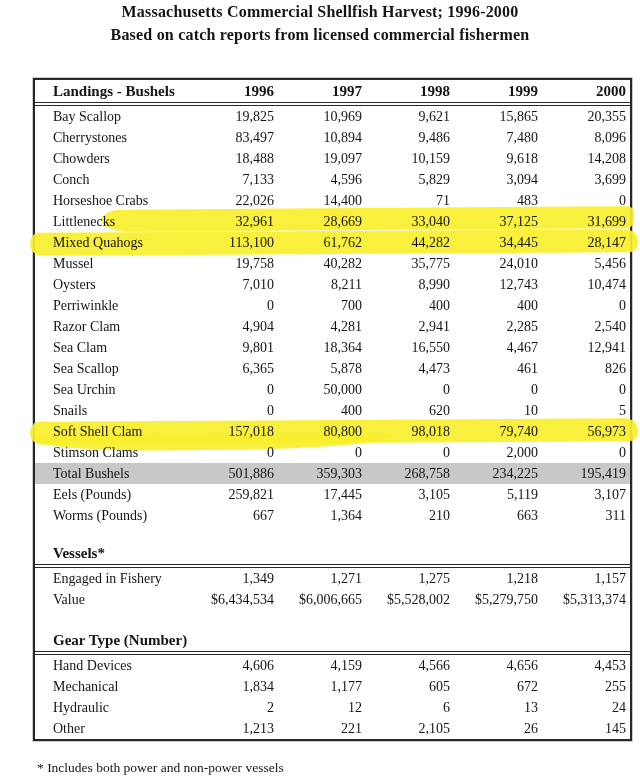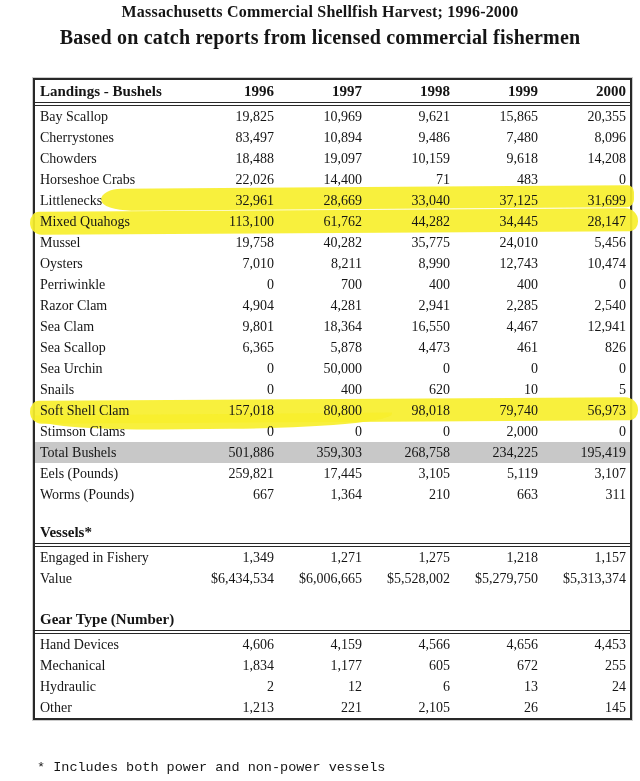--- a/index.html
+++ b/index.html
@@ -21,21 +21,21 @@
     padding-top: 3px;
     text-align: center;
     font-weight: bold;
     font-size: 16px;
     letter-spacing: 0.2px;
   }
   .doc-subtitle {
     margin-top: 5px;
     text-align: center;
     font-weight: bold;
-    font-size: 20px;
+    font-size: 16px;
     letter-spacing: 0.2px;
   }
   .sheet {
     position: absolute;
     left: 33px;
     top: 78px;
     width: 595px;
     border: 2px solid #282828;
     box-shadow: 0 0 0 1px #cccccc;
     background: #ffffff;
@@ -51,38 +51,37 @@
   .row.header-row, .row.section-header {
     height: 22px;
     line-height: 22px;
     font-weight: bold;
     font-size: 15px;
     border-bottom: 4px double #282828;
   }
   .cell { position: relative; z-index: 2; }
   .cell.label {
     flex: 1 1 auto;
-    padding-left: 5px;
+    padding-left: 18px;
     overflow: hidden;
   }
   .cell.num {
     flex: 0 0 84px;
     width: 84px;
     text-align: right;
     padding-right: 4px;
   }
   .row.total { background: var(--total-gray, #c8c8c8); justify-content: space-between; }
   .gap { height: 16px; }
   .gap2 { height: 19px; }
   .footnote {
     position: absolute;
     left: 37px;
     top: 760px;
     font-size: 13.5px;
-    font-family: Liberation Mono, monospace;
   }
   
   .hl {
     position: absolute;
     background: var(--hl, #f7ef2d);
     z-index: 1;
     pointer-events: none;
     opacity: 0.92;
   }
   .hl-full {
@@ -136,20 +135,28 @@
         </div>
         <div class="row">
           <div class="cell label">Chowders</div>
           <div class="cell num">18,488</div>
           <div class="cell num">19,097</div>
           <div class="cell num">10,159</div>
           <div class="cell num">9,618</div>
           <div class="cell num">14,208</div>
         </div>
         <div class="row">
+          <div class="cell label">Conch</div>
+          <div class="cell num">7,133</div>
+          <div class="cell num">4,596</div>
+          <div class="cell num">5,829</div>
+          <div class="cell num">3,094</div>
+          <div class="cell num">3,699</div>
+        </div>
+        <div class="row">
           <div class="cell label">Horseshoe Crabs</div>
           <div class="cell num">22,026</div>
           <div class="cell num">14,400</div>
           <div class="cell num">71</div>
           <div class="cell num">483</div>
           <div class="cell num">0</div>
         </div>
         <div class="row">
           <div class="hl hl-partial-right"></div>
           <div class="cell label">Littlenecks</div>

